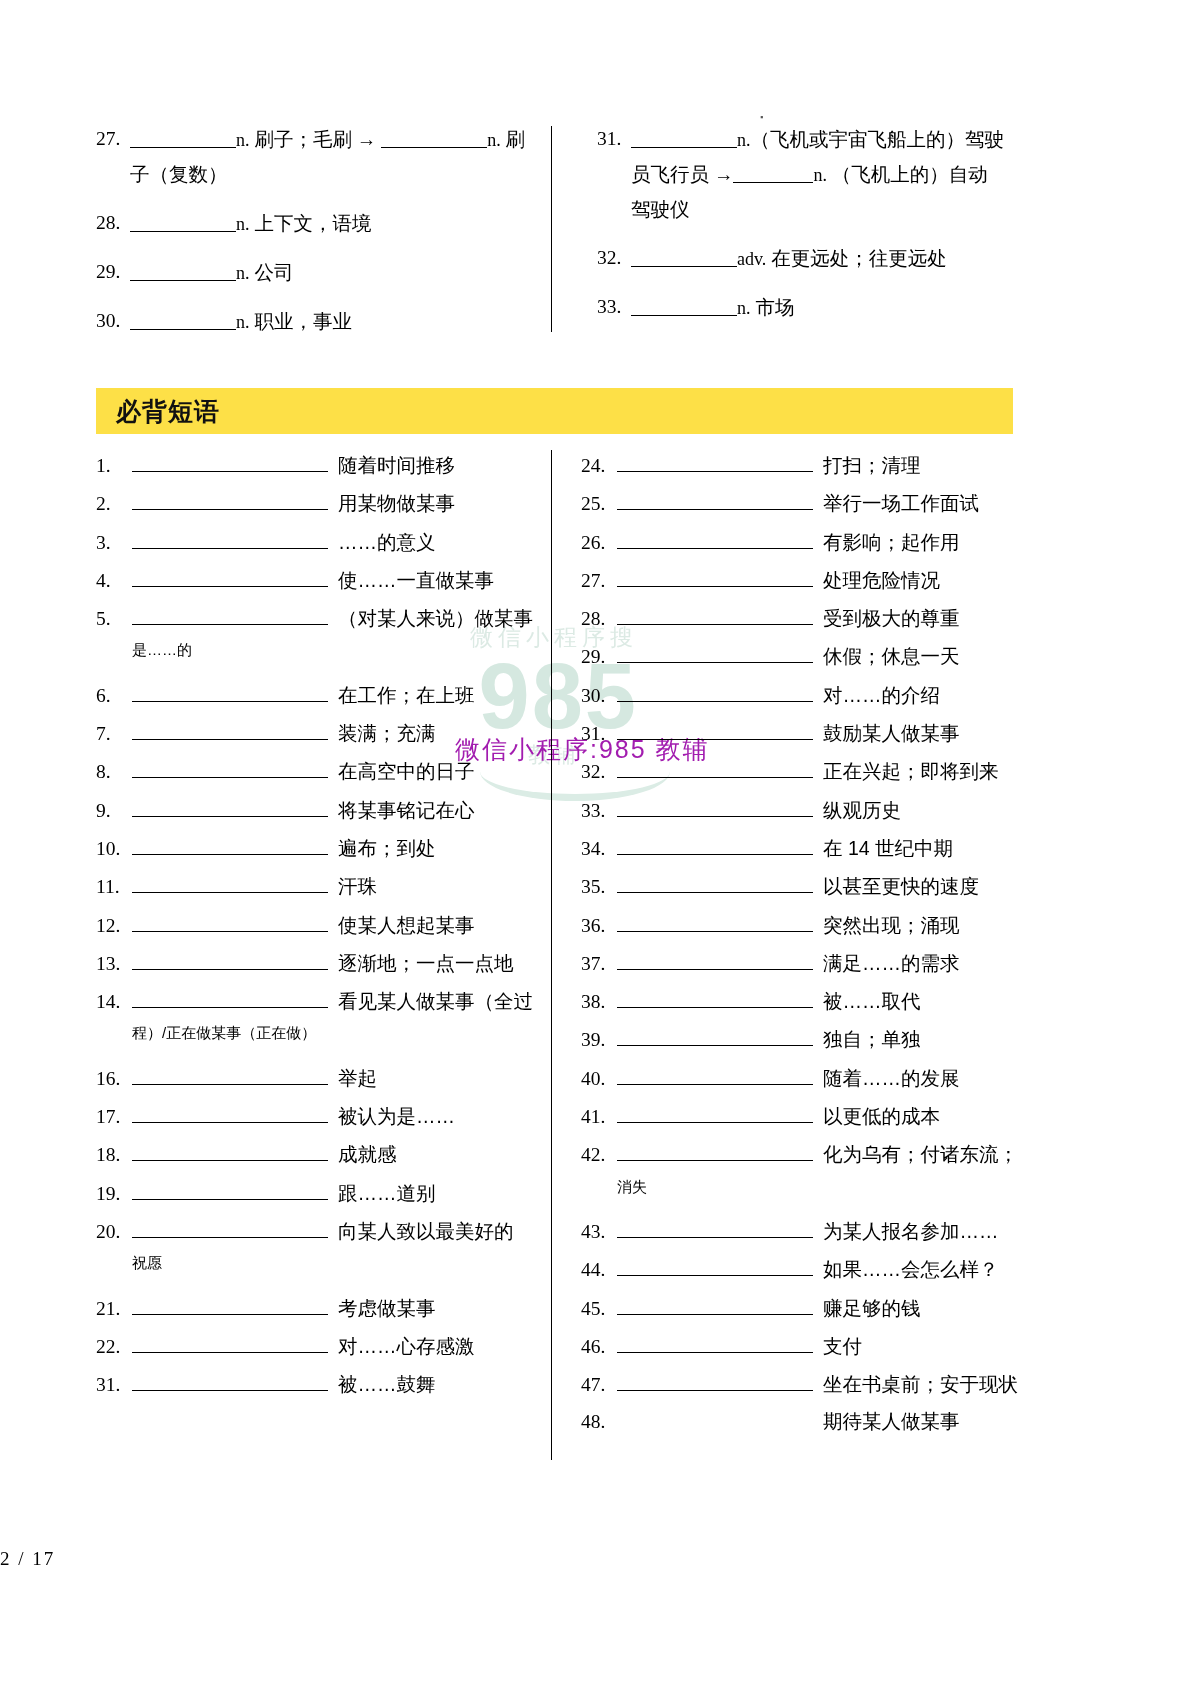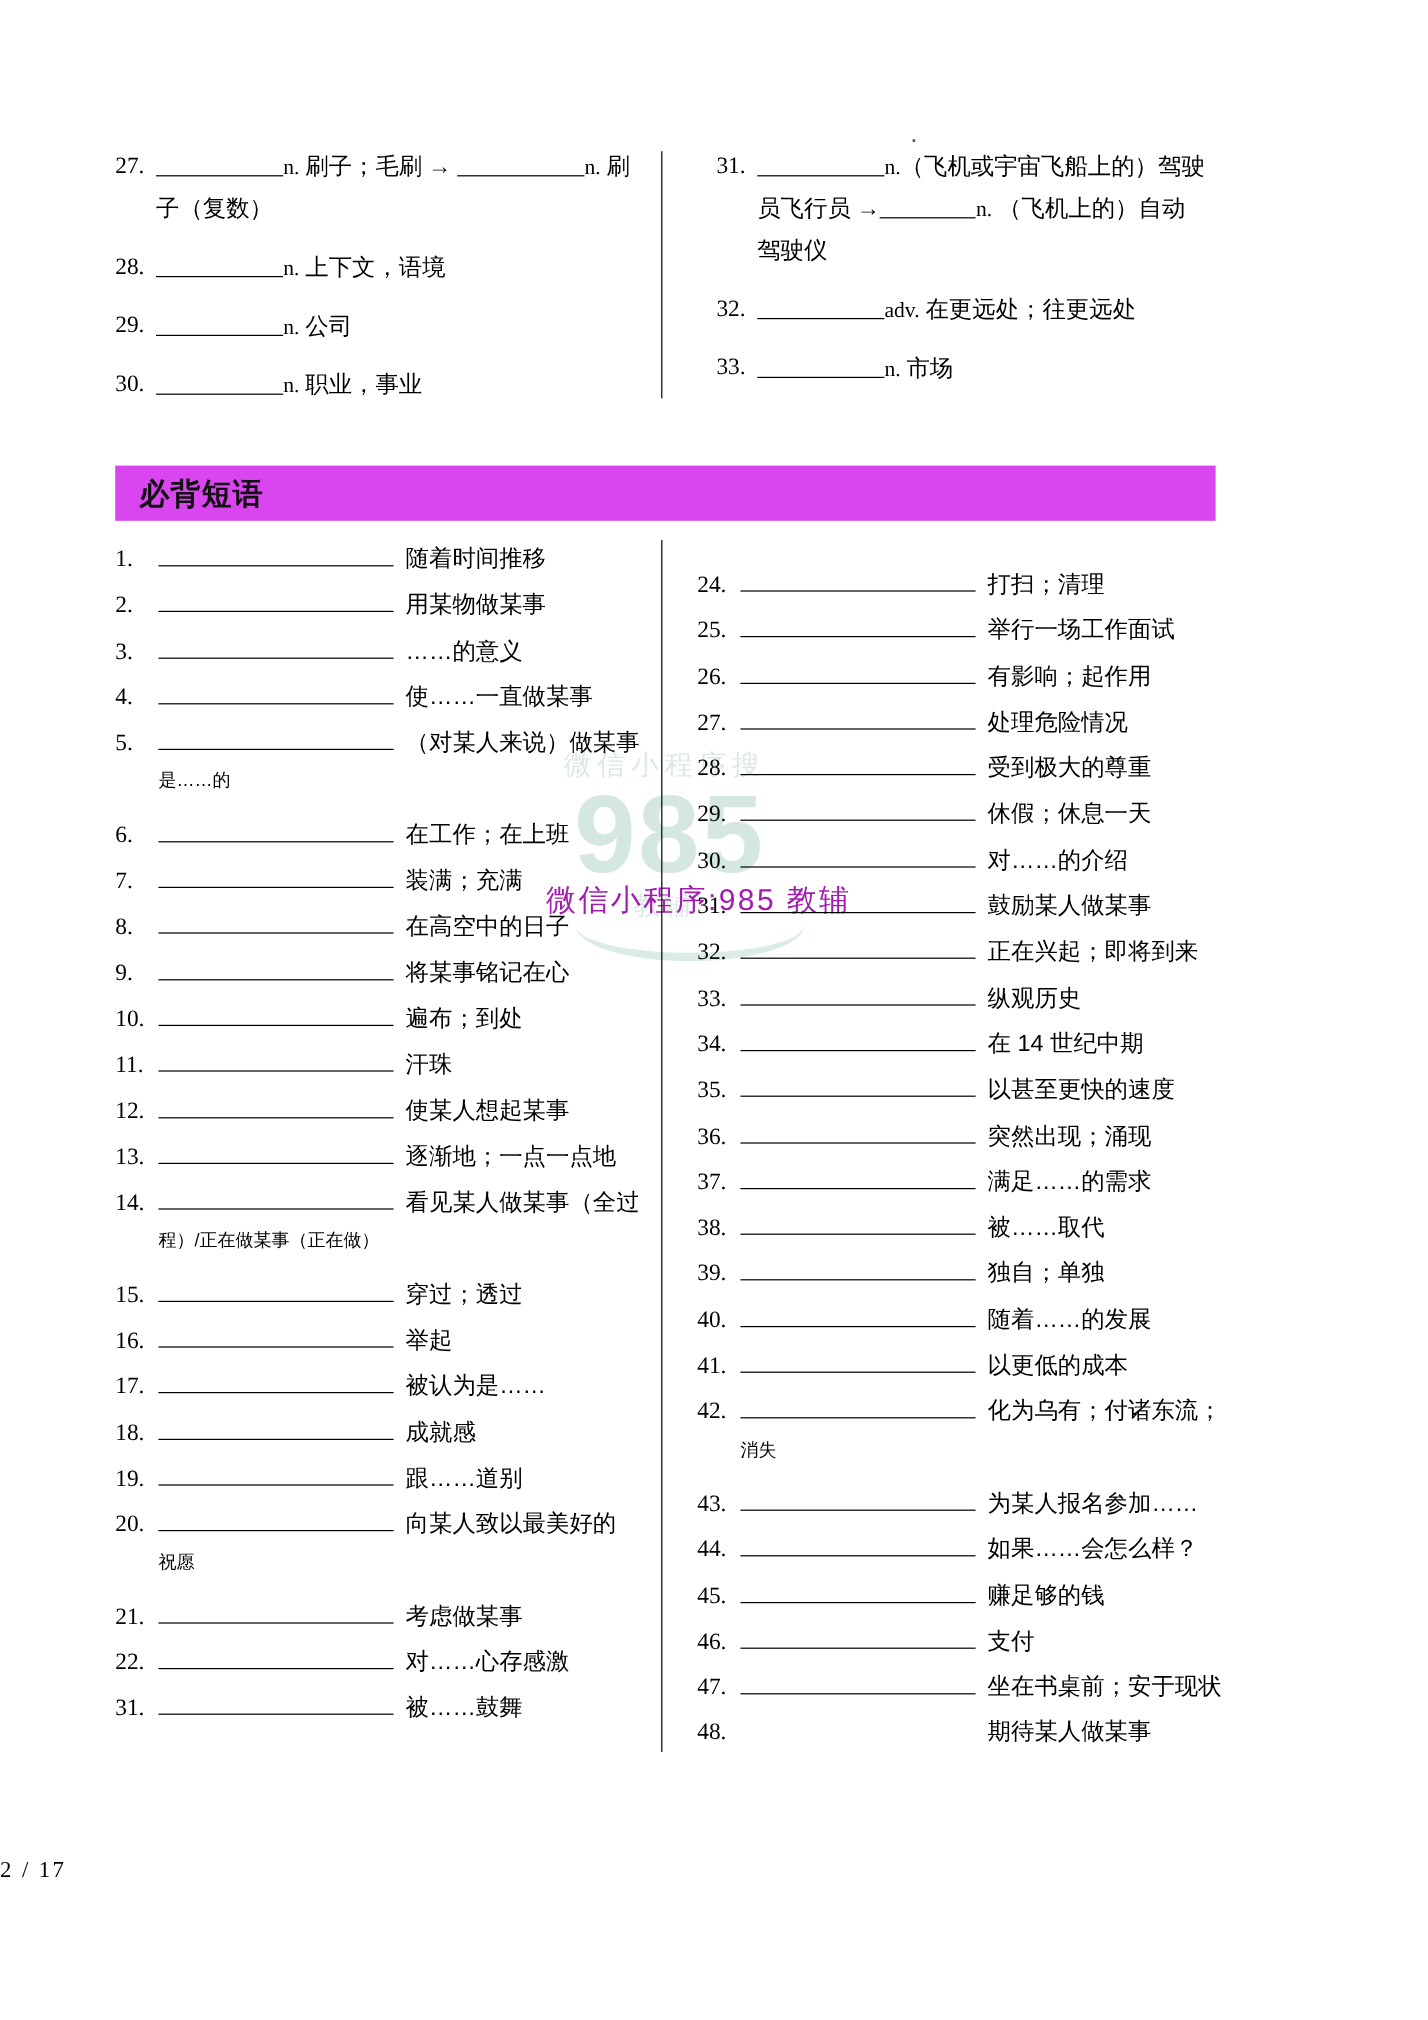--- a/index.html
+++ b/index.html
@@ -143,21 +143,21 @@
   }
   .cn { font-family: "Liberation Sans", "DejaVu Sans", sans-serif; }
 
   
   .banner {
     position: absolute;
     left: 96px;
     top: 388px;
     width: 917px;
     height: 46px;
-    background: #d946ef;
+    background: #fde047;
     display: flex;
     align-items: center;
   }
   .banner-title {
     font-family: "Liberation Sans", "DejaVu Sans", sans-serif;
     font-weight: bold;
     font-size: 25px;
     color: #111;
     margin-left: 20px;
     letter-spacing: 1px;
@@ -173,21 +173,21 @@
   .vrule-phrases {
     position: absolute;
     left: 455px;
     top: 0px;
     width: 0;
     border-left: 1.6px solid #000;
     height: 1010px;
   }
   .pcol { width: 455px; box-sizing: border-box; }
   .pcol-left  { padding-right: 10px; }
-  .pcol-right { padding-left: 30px; margin-top: 21px; }
+  .pcol-right { padding-left: 30px; }
 
   .p-item {
     display: flex;
     align-items: baseline;
     height: 38.3px;
     font-size: 19.5px;
   }
   .p-num {
     width: 36px;
     flex: 0 0 36px;
@@ -376,25 +376,20 @@
               <div class="p-blank"></div>
               <div class="p-meaning">逐渐地；一点一点地</div>
             </div>
             <div class="p-item">
               <div class="p-num">14.</div>
               <div class="p-blank"></div>
               <div class="p-meaning">看见某人做某事（全过</div>
             </div>
             <div class="p-wrap">程）/正在做某事（正在做）</div>
             <div class="p-item">
-              <div class="p-num">15.</div>
-              <div class="p-blank"></div>
-              <div class="p-meaning">穿过；透过</div>
-            </div>
-            <div class="p-item">
               <div class="p-num">16.</div>
               <div class="p-blank"></div>
               <div class="p-meaning">举起</div>
             </div>
             <div class="p-item">
               <div class="p-num">17.</div>
               <div class="p-blank"></div>
               <div class="p-meaning">被认为是……</div>
             </div>
             <div class="p-item">

